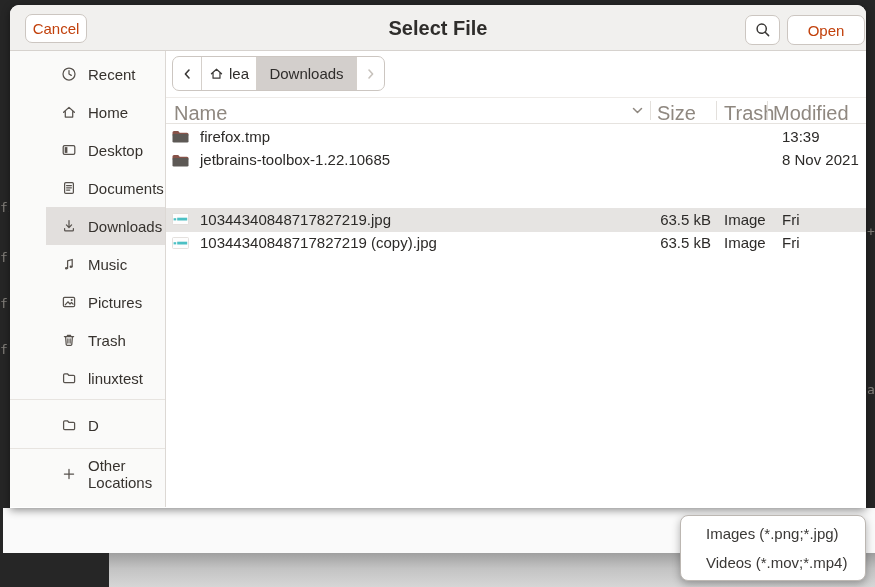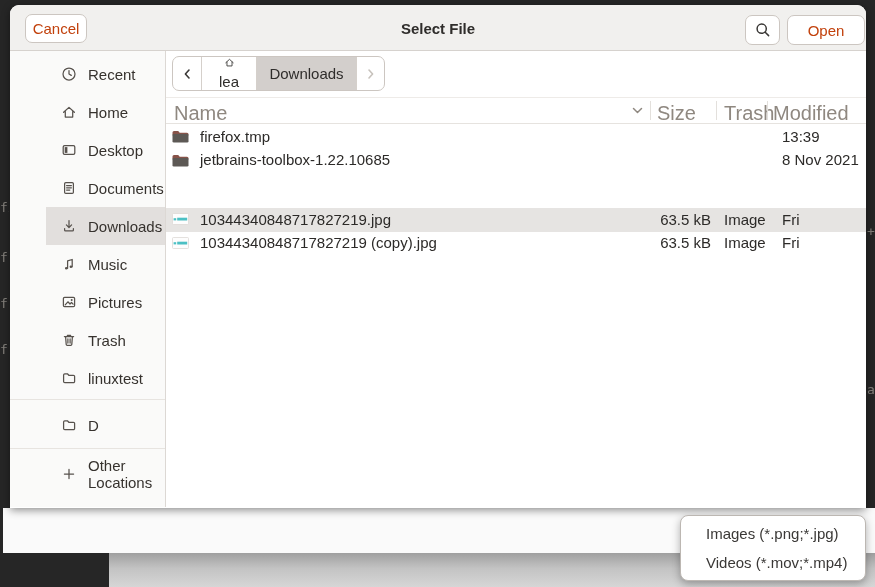--- a/index.html
+++ b/index.html
@@ -17,42 +17,42 @@
   .dialog { position:absolute; left:10px; top:5px; width:856px; height:503px; background:#ffffff;
             border-radius:9px 9px 0 0; overflow:hidden; box-shadow:0 2px 9px rgba(0,0,0,.45); }
 
   .headerbar { position:relative; height:46px; background:#f1f0ee; border-bottom:1px solid #d6d2ce; }
   .btn { position:absolute; background:#ffffff; border:1px solid #ccc6c1; border-radius:7px;
          font-size:15px; color:#c2410c; display:flex; align-items:center; justify-content:center; cursor:default; }
   .btn-cancel { left:15px; top:9px; width:62px; height:29px; }
   .btn-search { left:735px; top:10px; width:35px; height:30px; }
   .btn-open   { left:777px; top:10px; width:78px; height:30px; }
   .hb-title { position:absolute; left:0; right:0; top:0; height:46px; display:flex; align-items:center;
-              justify-content:center; font-size:15px; font-weight:bold; color:#2f2d2b; }
+              justify-content:center; font-size:20px; font-weight:bold; color:#2f2d2b; }
 
   .body { display:flex; height:456px; }
 
   
   .sidebar { width:156px; background:#fafaf9; border-right:1px solid #dcd8d4; padding-top:4px; overflow:hidden; }
   .side-item { height:38px; display:flex; align-items:center; padding-left:15px; gap:11px;
                font-size:15px; color:#36322e;margin-left:36px; }
   .side-item.selected { background:#e2dfdd; }
   .side-item svg { flex:0 0 auto; }
   .side-sep { height:1px; background:#e7e4e0; margin:2px 0 6px 0; }
   .side-sep.s2 { margin:4px 0 6px 0; }
   .sicon { stroke:#57524d; fill:none; stroke-width:1.25; stroke-linecap:round; stroke-linejoin:round; }
 
   
   .main { position:relative; flex:1; background:#ffffff; }
   .pathbar { position:absolute; left:6px; top:5px; height:35px; display:flex; background:#ffffff;
              border:1px solid #ccc6c1; border-radius:7px; overflow:hidden; font-size:15px; color:#2f2d2b; }
   .pseg { display:flex; align-items:center; justify-content:center; border-right:1px solid #d5d0cb; }
   .pseg:last-child { border-right:none; }
   .pseg-back { width:29px; }
-  .pseg-home { width:55px; gap:5px;flex-direction:column; }
+  .pseg-home { width:55px; gap:5px; }
   .pseg-cur  { width:100px; background:#d3cfcc; }
   .pseg-fwd  { width:27px; }
   .chev { stroke:#3c3a38; fill:none; stroke-width:1.6; stroke-linecap:round; stroke-linejoin:round; }
   .chev.dim { stroke:#c7c2bc; }
 
   .list-header { position:absolute; left:0; right:0; top:46px; height:27px; border-top:1px solid #eeebe8;
                  border-bottom:1px solid #e6e3df; font-size:20px; font-weight:normal; color:#8f8880; }
   .lh-name { position:absolute; left:8px; top:4px; }
   .lh-sort { position:absolute; left:466px; top:9px; }
   .lh-sep { position:absolute; top:3px; bottom:3px; width:1px; background:#e3e0dc; }

